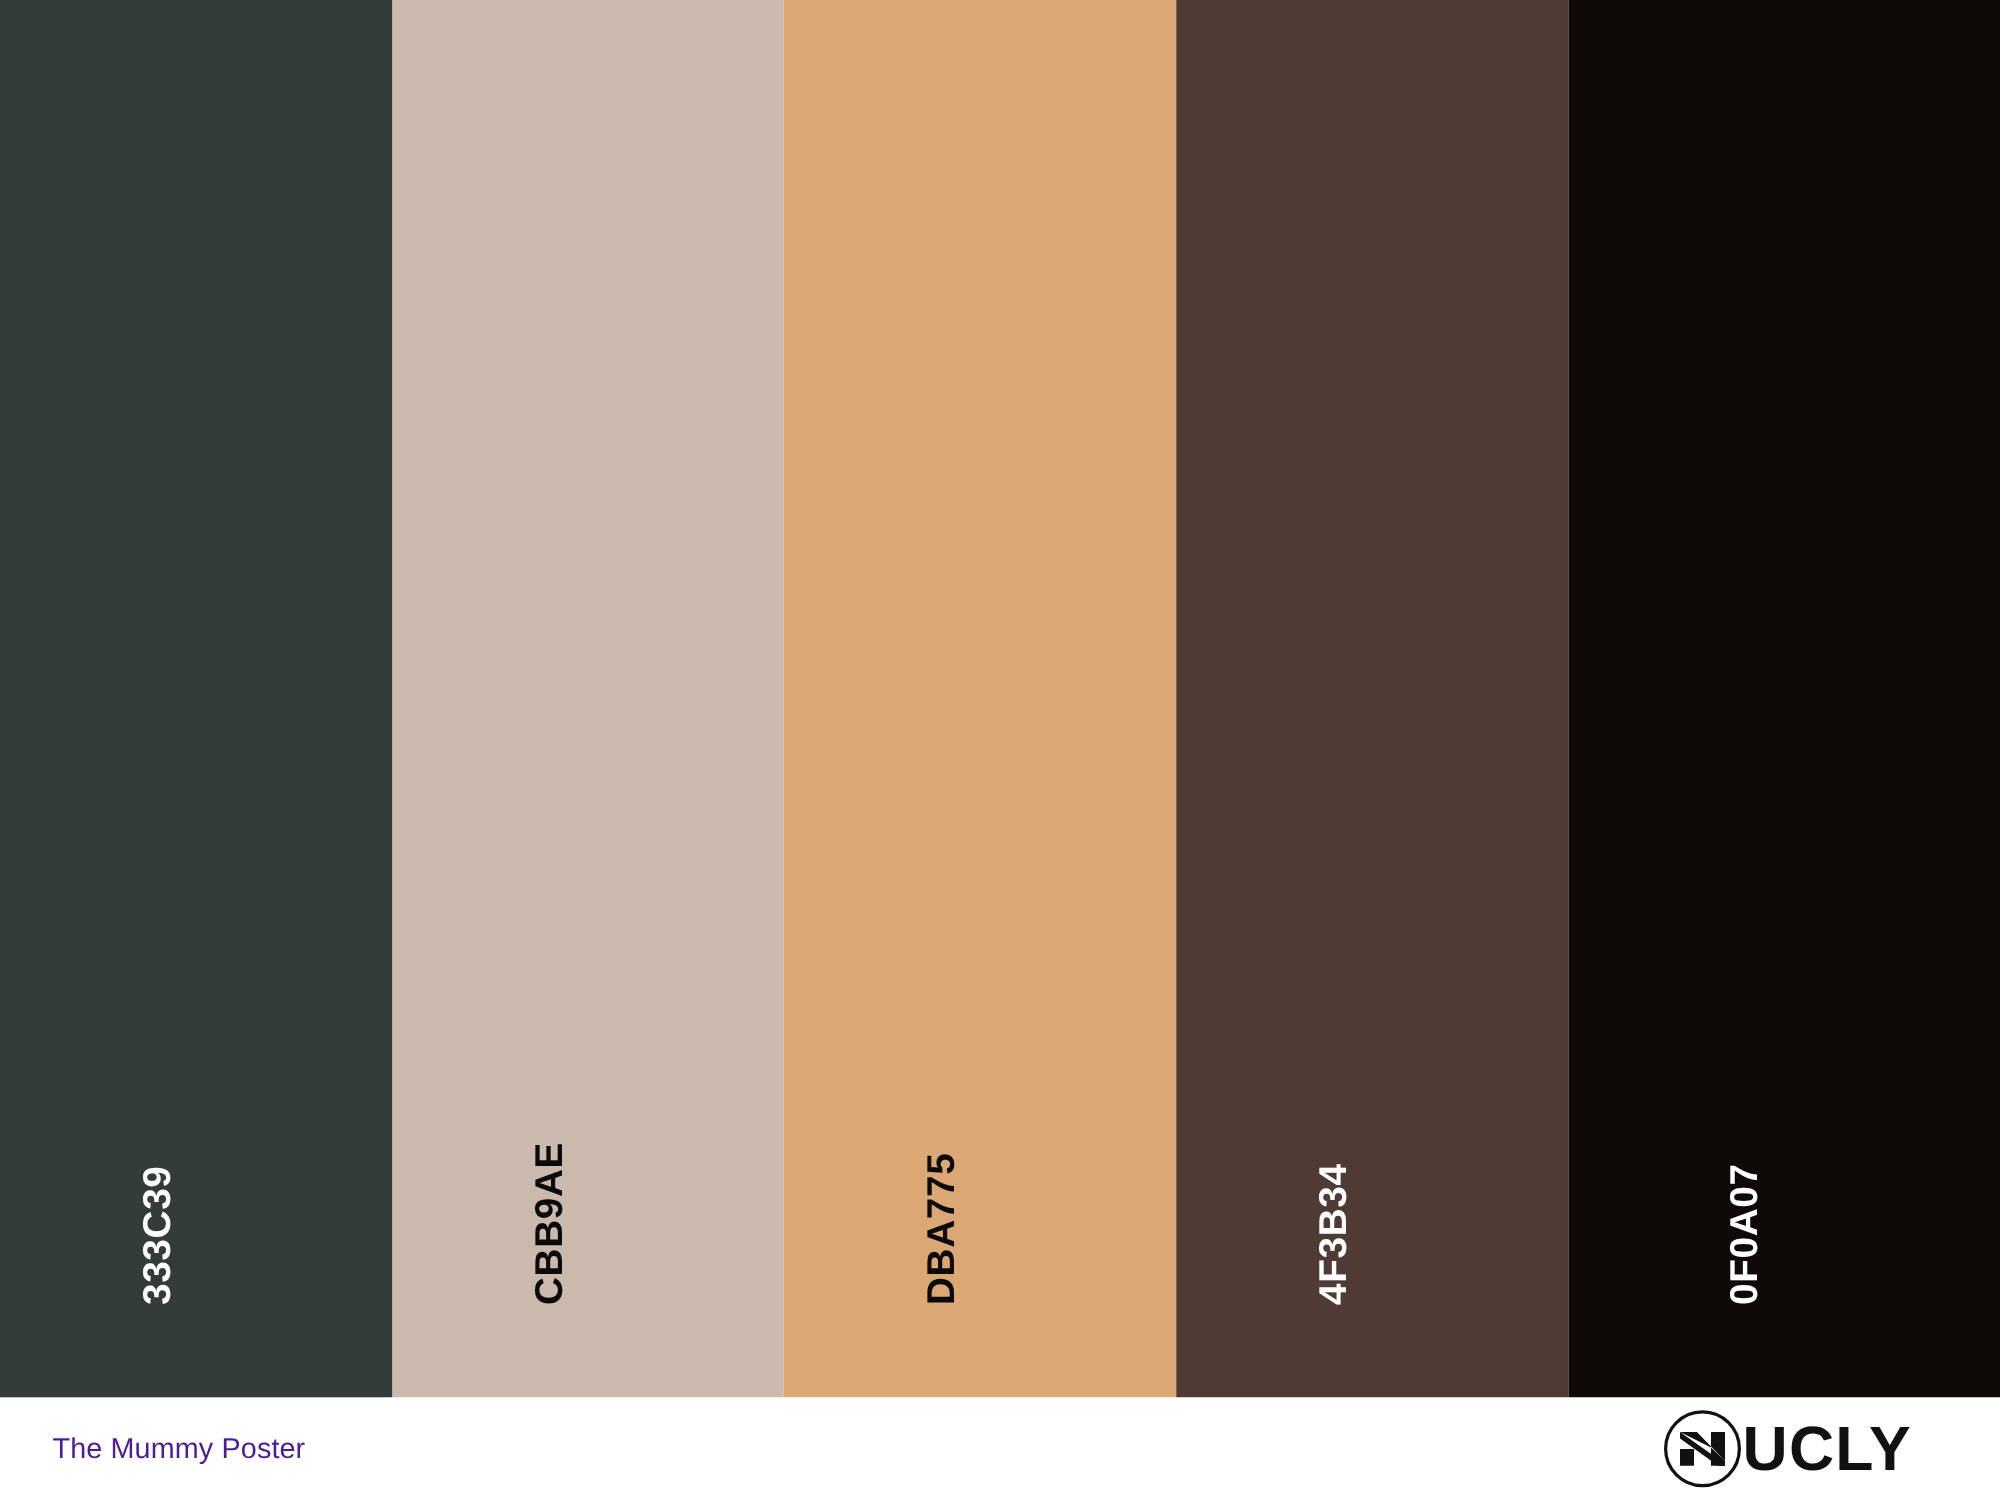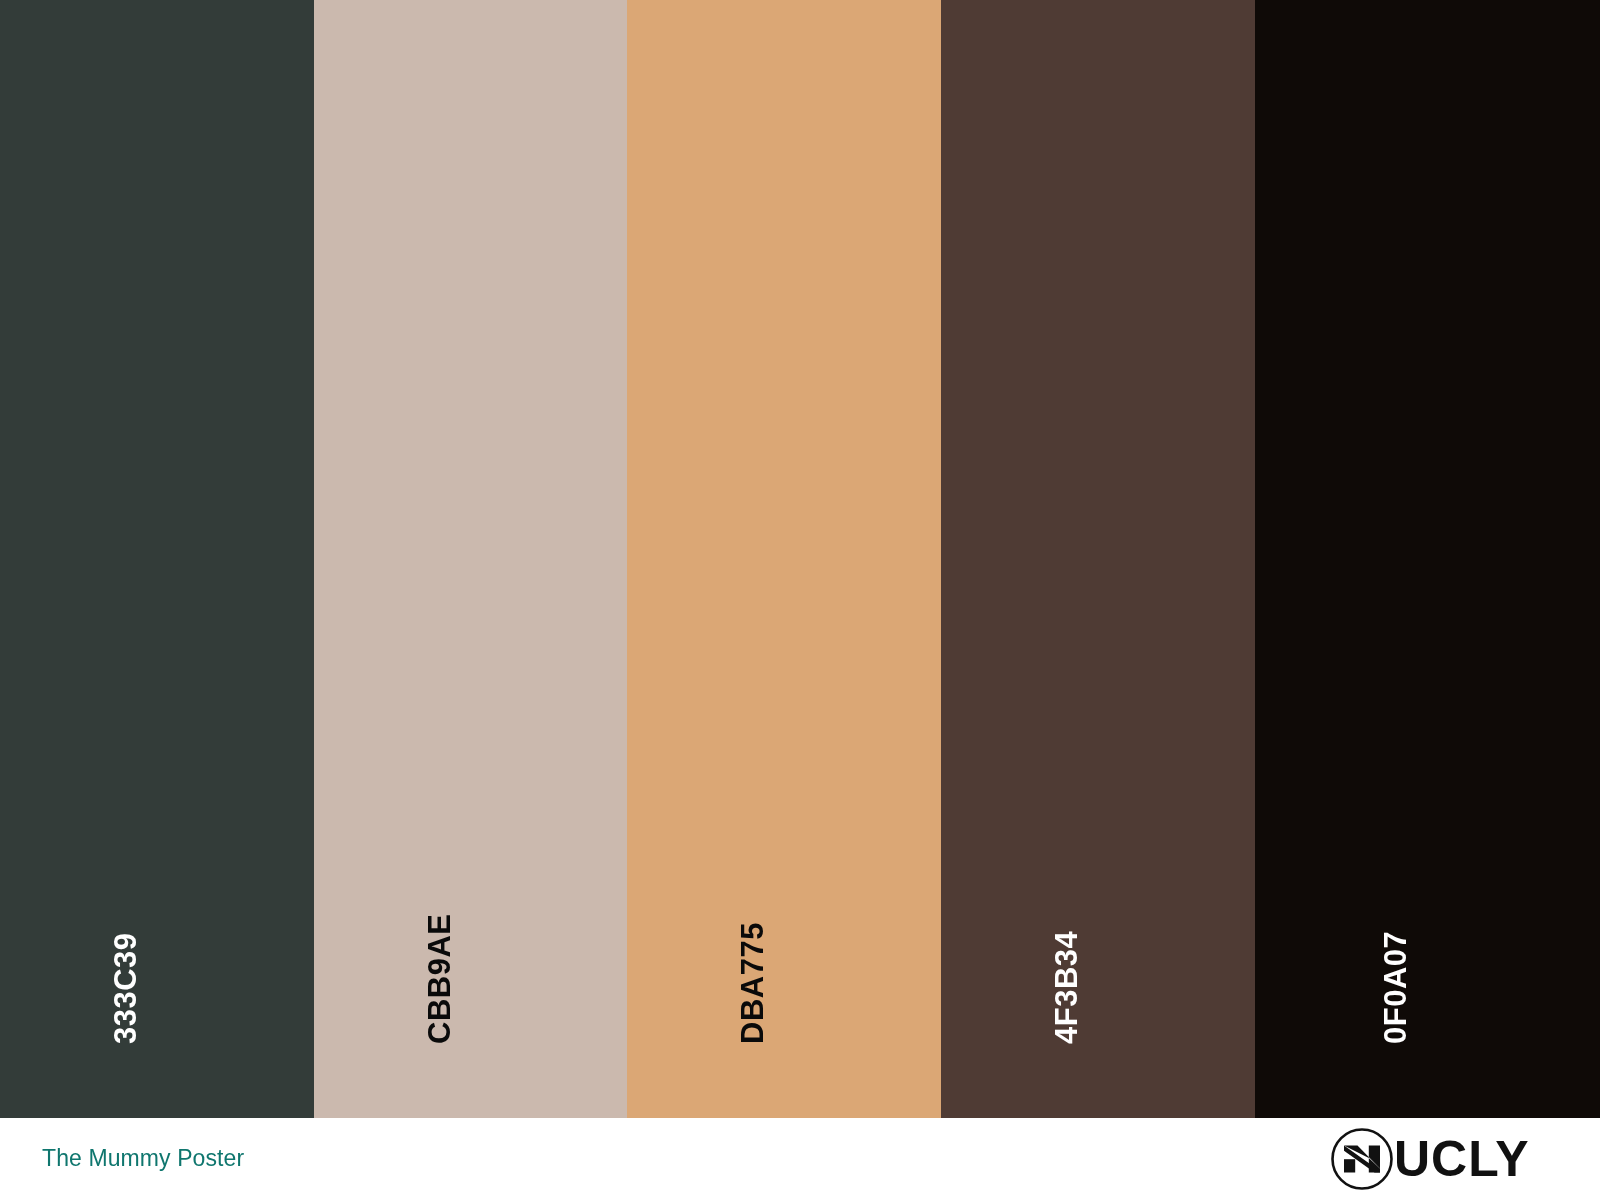--- a/index.html
+++ b/index.html
@@ -122,21 +122,21 @@
     </div>
 
     <div class="swatch" style="background: rgb(15, 10, 7);">
       <span class="swatch-label" style="color: rgb(255, 255, 255);">0F0A07</span>
     </div>
 
   </div>
 
   <div id="footer-bar">
 
-    <div id="palette-caption" style="color: #0f766e;">The Mummy Poster</div>
+    <div id="palette-caption" style="color: #4c1d95;">The Mummy Poster</div>
 
     <div id="brand-logo" style="color: rgb(17, 17, 17); align-items: center;">
       <span>
         <svg width="64" height="64" viewBox="0 0 64 64" aria-hidden="true">
           <circle cx="32" cy="32" r="29.5" fill="none" stroke="#111111" stroke-width="2.6"></circle>
           <path d="M14 45.5 L14 32.2 L25.2 32.2 L25.2 45.5 Z" fill="#111111"></path>
           <path d="M14 18.5 L27.5 18.5 L50 41.5 L50 18.5 L38.8 18.5 L38.8 31.0 L14 18.5 Z" fill="#111111"></path>
           <path d="M38.8 31.0 L50 41.5 L50 45.5 L38.8 45.5 Z" fill="#111111"></path>
           <path d="M14 18.6 L50 44.0 L50 45.5 L44.5 45.5 L14 23.8 Z" fill="#111111"></path>
         </svg>

